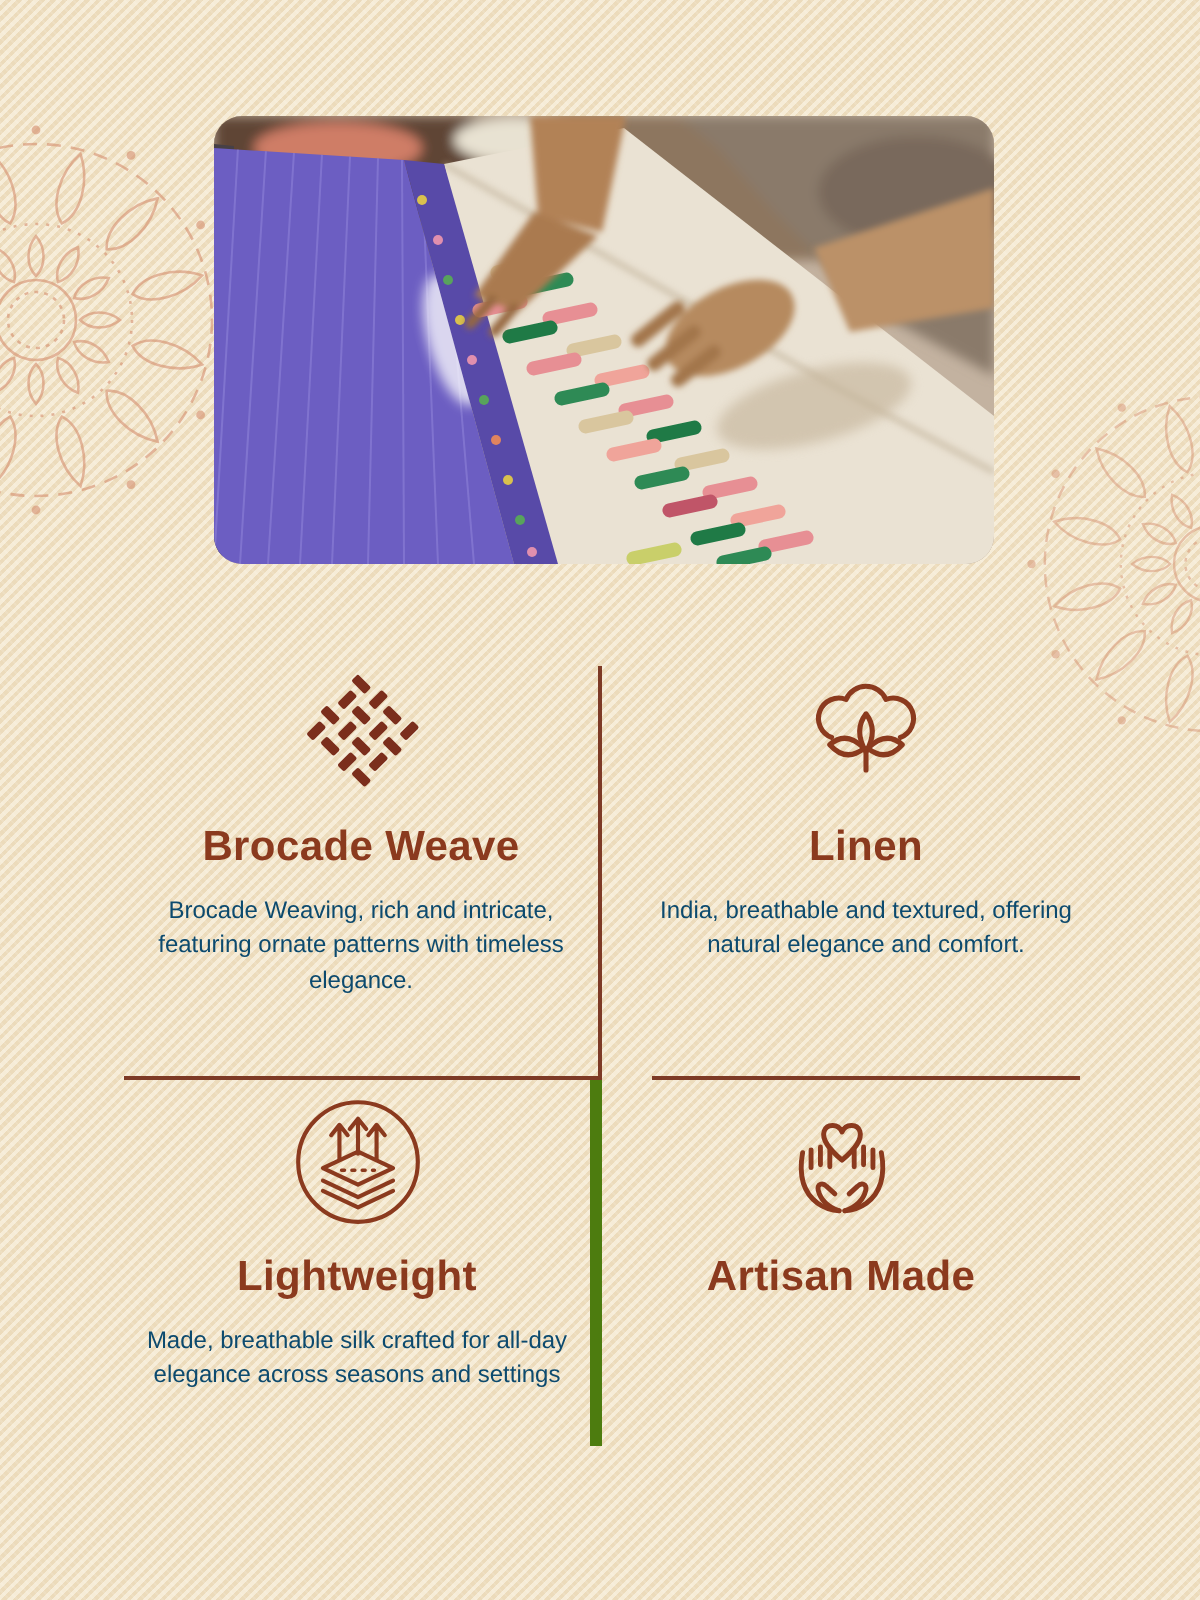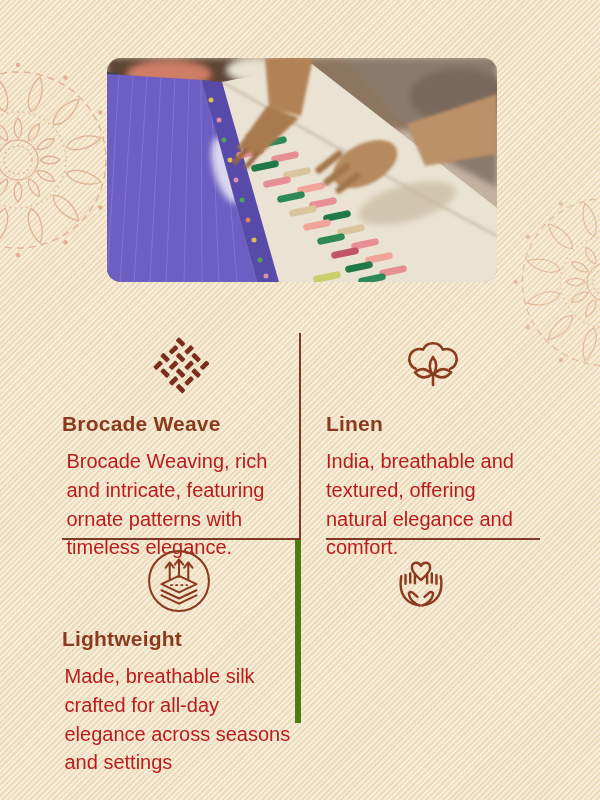--- a/index.html
+++ b/index.html
@@ -17,32 +17,32 @@
   .mandala-right{left:496px;top:172px;opacity:.48;}
   .hero{
     position:absolute;left:107px;top:58px;width:390px;height:224px;
     border-radius:14px;overflow:hidden;margin:0;background:#c3b2a0;
   }
   .hero svg{display:block;}
   .features{
     position:absolute;left:62px;top:333px;width:478px;
     display:grid;grid-template-columns:239px 239px;grid-template-rows:207px 183px;
   }
-  .cell{box-sizing:border-box;}
+  .cell{box-sizing:border-box;text-align:center;}
   .cell-tl{border-right:2px solid #7d3a26;border-bottom:2px solid #7d3a26;}
   .cell-tr{border-bottom:2px solid #7d3a26;margin-left:25px;}
   .cell-bl{border-right:6px solid #4d7c0f;}
   .cell-row2{padding-top:8px;}
   .icon-wrap{height:66px;display:flex;align-items:center;justify-content:center;}
   .feat-title{
     margin:13px 0 11px;font-size:21px;font-weight:700;color:#8B3A1E;
     letter-spacing:.2px;
   }
   .feat-desc{
-    margin:0 auto;max-width:228px;font-size:20px;line-height:1.44;color:#b91c1c;
+    margin:0 auto;max-width:228px;font-size:12px;line-height:1.44;color:#0c4a6e;
   }
   .stroke-icon{stroke:#8B3A1E;fill:none;stroke-linecap:round;stroke-linejoin:round;}
 </style>
 </head>
 <body>
 
 <div class="page">
 
   <svg width="0" height="0" style="position:absolute" aria-hidden="true">
     <defs>
@@ -273,16 +273,17 @@
             <g transform="matrix(-1 0 0 1 64 0)">
               <path d="M11 27 C9 38 11 48 19 54 C22.5 56.5 26.5 57.8 30.5 58"></path>
               <path d="M30.5 58 C24.5 56 20.5 52 19.3 47 C18.7 44 21.3 42.5 23.8 45 L28.2 49"></path>
               <path d="M15.5 25.5 V35"></path>
                 <path d="M20.5 24 V33.5"></path>
                 <path d="M25.5 25.5 V34.5"></path>
             </g>
           </g>
         </svg>
       </div>
+      <h3 class="feat-title">Artisan Made</h3>
     </div>
 
   </div>
 </div>
 
 </body></html>

